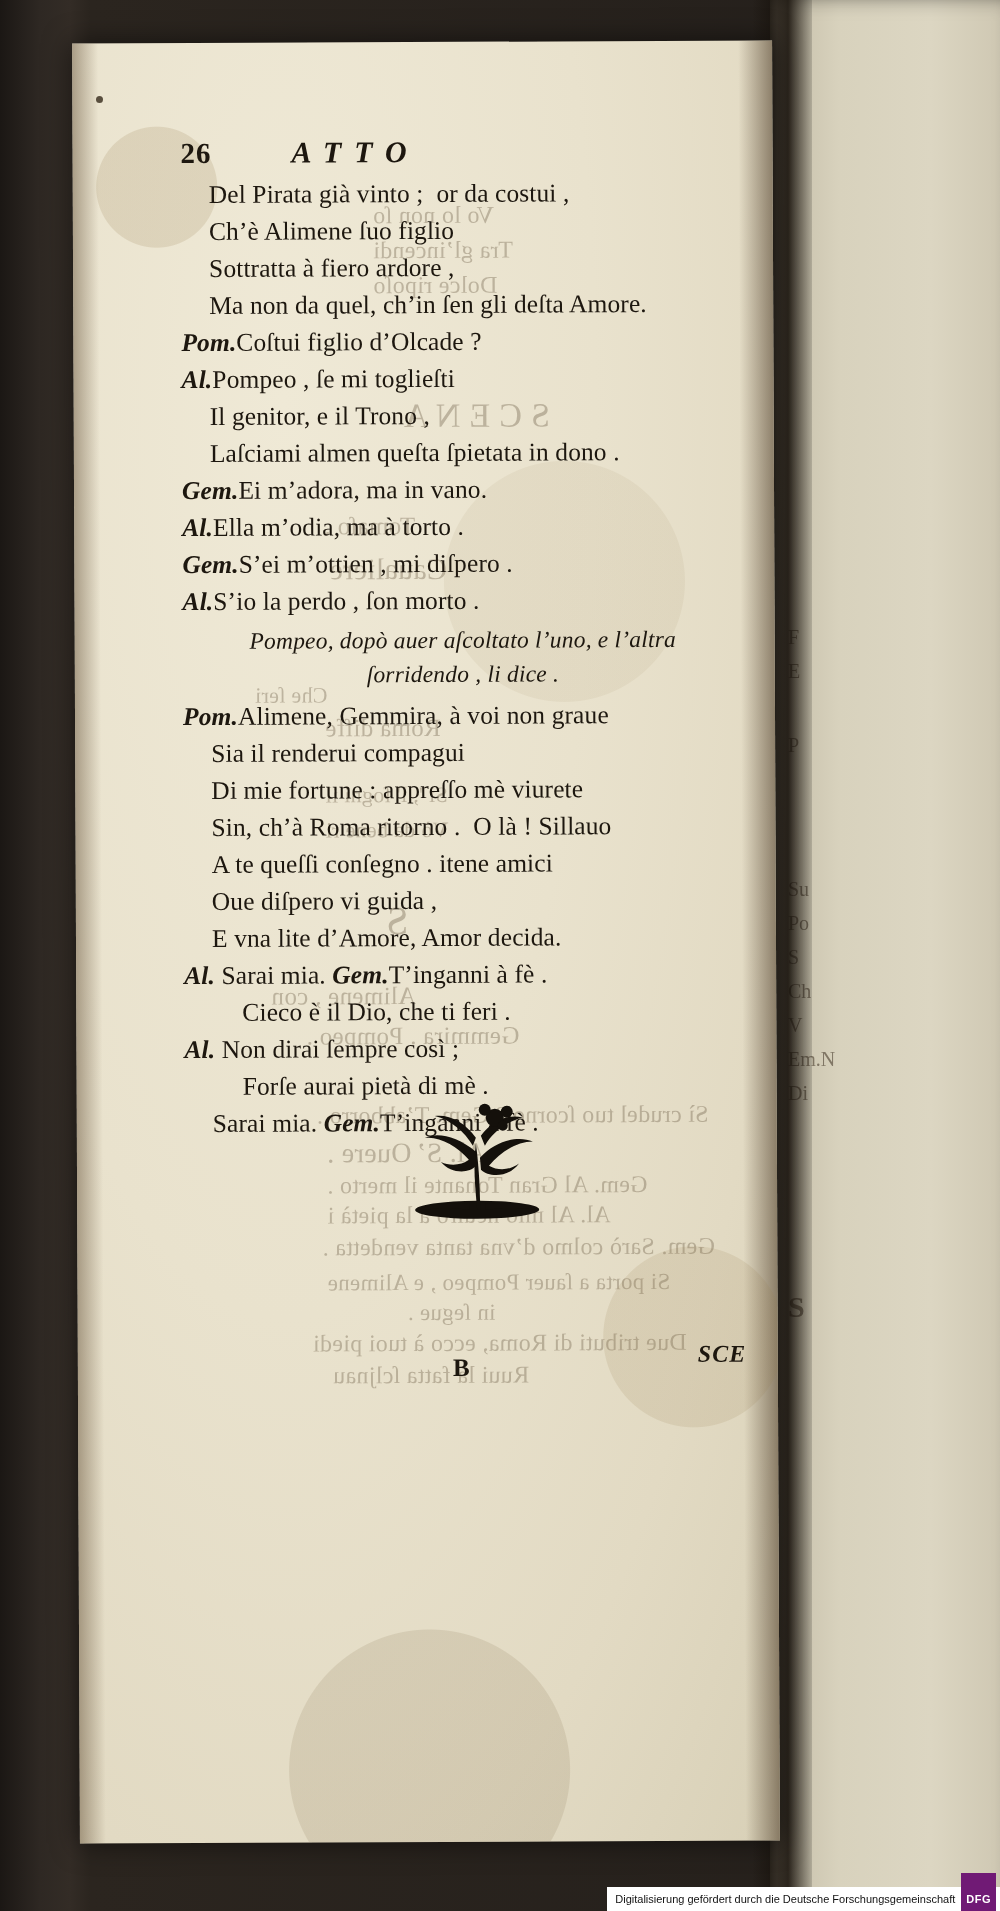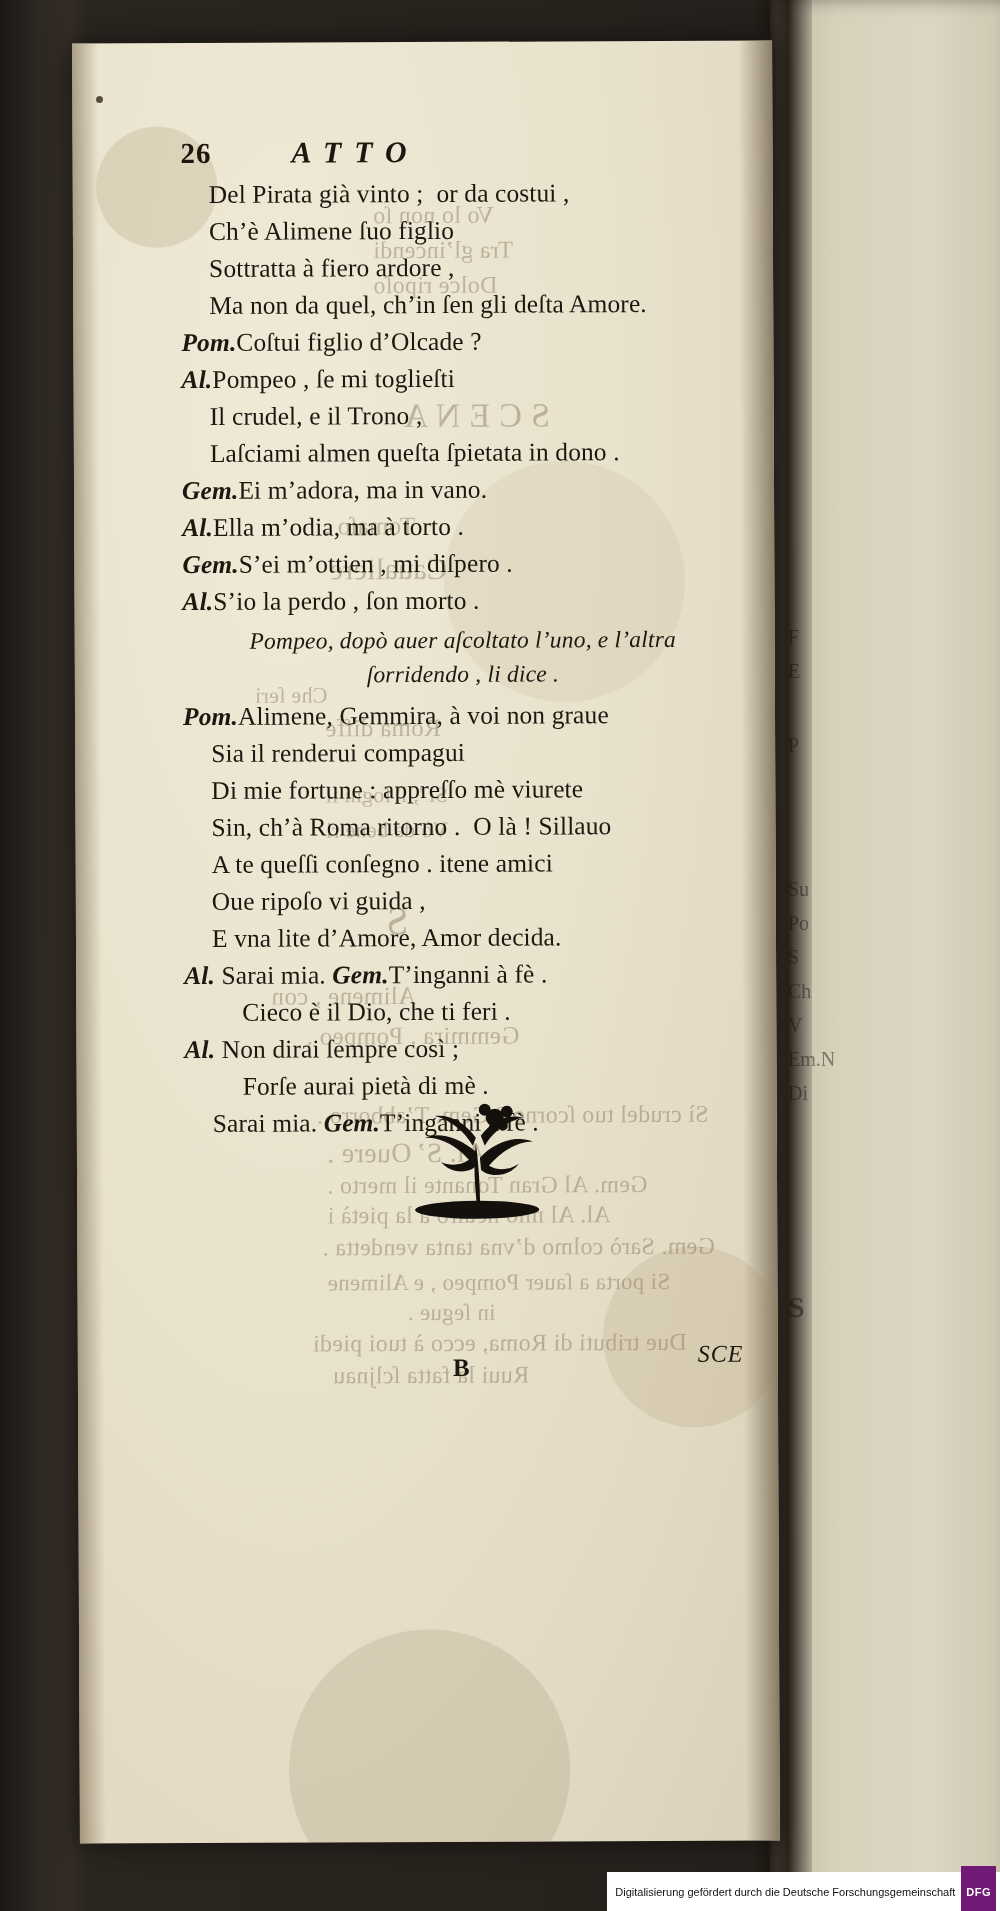--- a/index.html
+++ b/index.html
@@ -149,41 +149,41 @@
     z-index: 3;
   }
   
   .catch {
     position: absolute;
     font-size: 24px;
     z-index: 3;
     color: #1d170f;
   }
   .sig-b { left: 375px; top: 1312px; font-weight: 700; font-size: 25px; }
-  .cw-right { left: 620px; top: 1300px; font-weight: 400; font-style: italic; letter-spacing: 1px; }
+  .cw-right { left: 620px; top: 1300px; font-weight: 700; font-style: italic; letter-spacing: 1px; }
 
   
   .facing-text {
     position: absolute;
     left: 18px;
     top: 620px;
     width: 190px;
     color: rgba(60,48,32,0.55);
     font-size: 20px;
     line-height: 34px;
     font-family: "Liberation Serif", serif;
   }
   .facing-text .lg { font-size: 30px; font-weight: 700; }
 
   
   .dfg {
     position: absolute;
     right: 0;
     bottom: 0;
-    height: 39px;
+    height: 24px;
     display: flex;
     align-items: center;
     gap: 6px;
     background: #ffffff;
     padding: 0 4px 0 8px;
     font-family: "Liberation Sans", sans-serif;
     font-size: 11px;
     color: #111;
     z-index: 10;
   }
@@ -266,40 +266,40 @@
         <span class="head-title">ATTO</span>
       </div>
 
       <div id="block1">
           <div class="line indent-1"><span>Del Pirata già vinto ;  or da costui ,</span></div>
           <div class="line indent-1"><span>Ch’è Alimene ſuo figlio</span></div>
           <div class="line indent-1"><span>Sottratta à fiero ardore ,</span></div>
           <div class="line indent-1"><span>Ma non da quel, ch’in ſen gli deſta Amore.</span></div>
           <div class="line"><span class="spk">Pom.</span><span>Coſtui figlio d’Olcade ?</span></div>
           <div class="line"><span class="spk">Al.</span><span>Pompeo , ſe mi toglieſti</span></div>
-          <div class="line indent-1"><span>Il crudel, e il Trono ,</span></div>
+          <div class="line indent-1"><span>Il genitor, e il Trono ,</span></div>
           <div class="line indent-1"><span>Laſciami almen queſta ſpietata in dono .</span></div>
           <div class="line"><span class="spk">Gem.</span><span>Ei m’adora, ma in vano.</span></div>
           <div class="line"><span class="spk">Al.</span><span>Ella m’odia, ma à torto .</span></div>
           <div class="line"><span class="spk">Gem.</span><span>S’ei m’ottien , mi diſpero .</span></div>
           <div class="line"><span class="spk">Al.</span><span>S’io la perdo , ſon morto .</span></div>
         </div>
 
       <div class="stage">
         <div>Pompeo, dopò auer aſcoltato l’uno, e l’altra</div>
         <div>ſorridendo , li dice .</div>
       </div>
 
       <div id="block2">
           <div class="line"><span class="spk">Pom.</span><span>Alimene, Gemmira, à voi non graue</span></div>
           <div class="line indent-1"><span>Sia il renderui compagui</span></div>
           <div class="line indent-1"><span>Di mie fortune : appreſſo mè viurete</span></div>
           <div class="line indent-1"><span>Sin, ch’à Roma ritorno .  O là ! Sillauo</span></div>
           <div class="line indent-1"><span>A te queſſi conſegno . itene amici</span></div>
-          <div class="line indent-1"><span>Oue ripoſo vi guida ,</span></div>
+          <div class="line indent-1"><span>Oue diſpero vi guida ,</span></div>
           <div class="line indent-1"><span>E vna lite d’Amore, Amor decida.</span></div>
         </div>
       <div id="block3">
           <div class="line"><span class="spk">Al.</span><span> Sarai mia. </span><span class="spk">Gem.</span><span>T’inganni à fè .</span></div>
           <div class="line indent-2"><span>Cieco è il Dio, che ti feri .</span></div>
           <div class="line"><span class="spk">Al.</span><span> Non dirai ſempre così ;</span></div>
           <div class="line indent-2"><span>Forſe aurai pietà di mè .</span></div>
           <div class="line indent-1"><span>Sarai mia. </span><span class="spk">Gem.</span><span>T’inganni à fè .</span></div>
         </div>
     </div>

